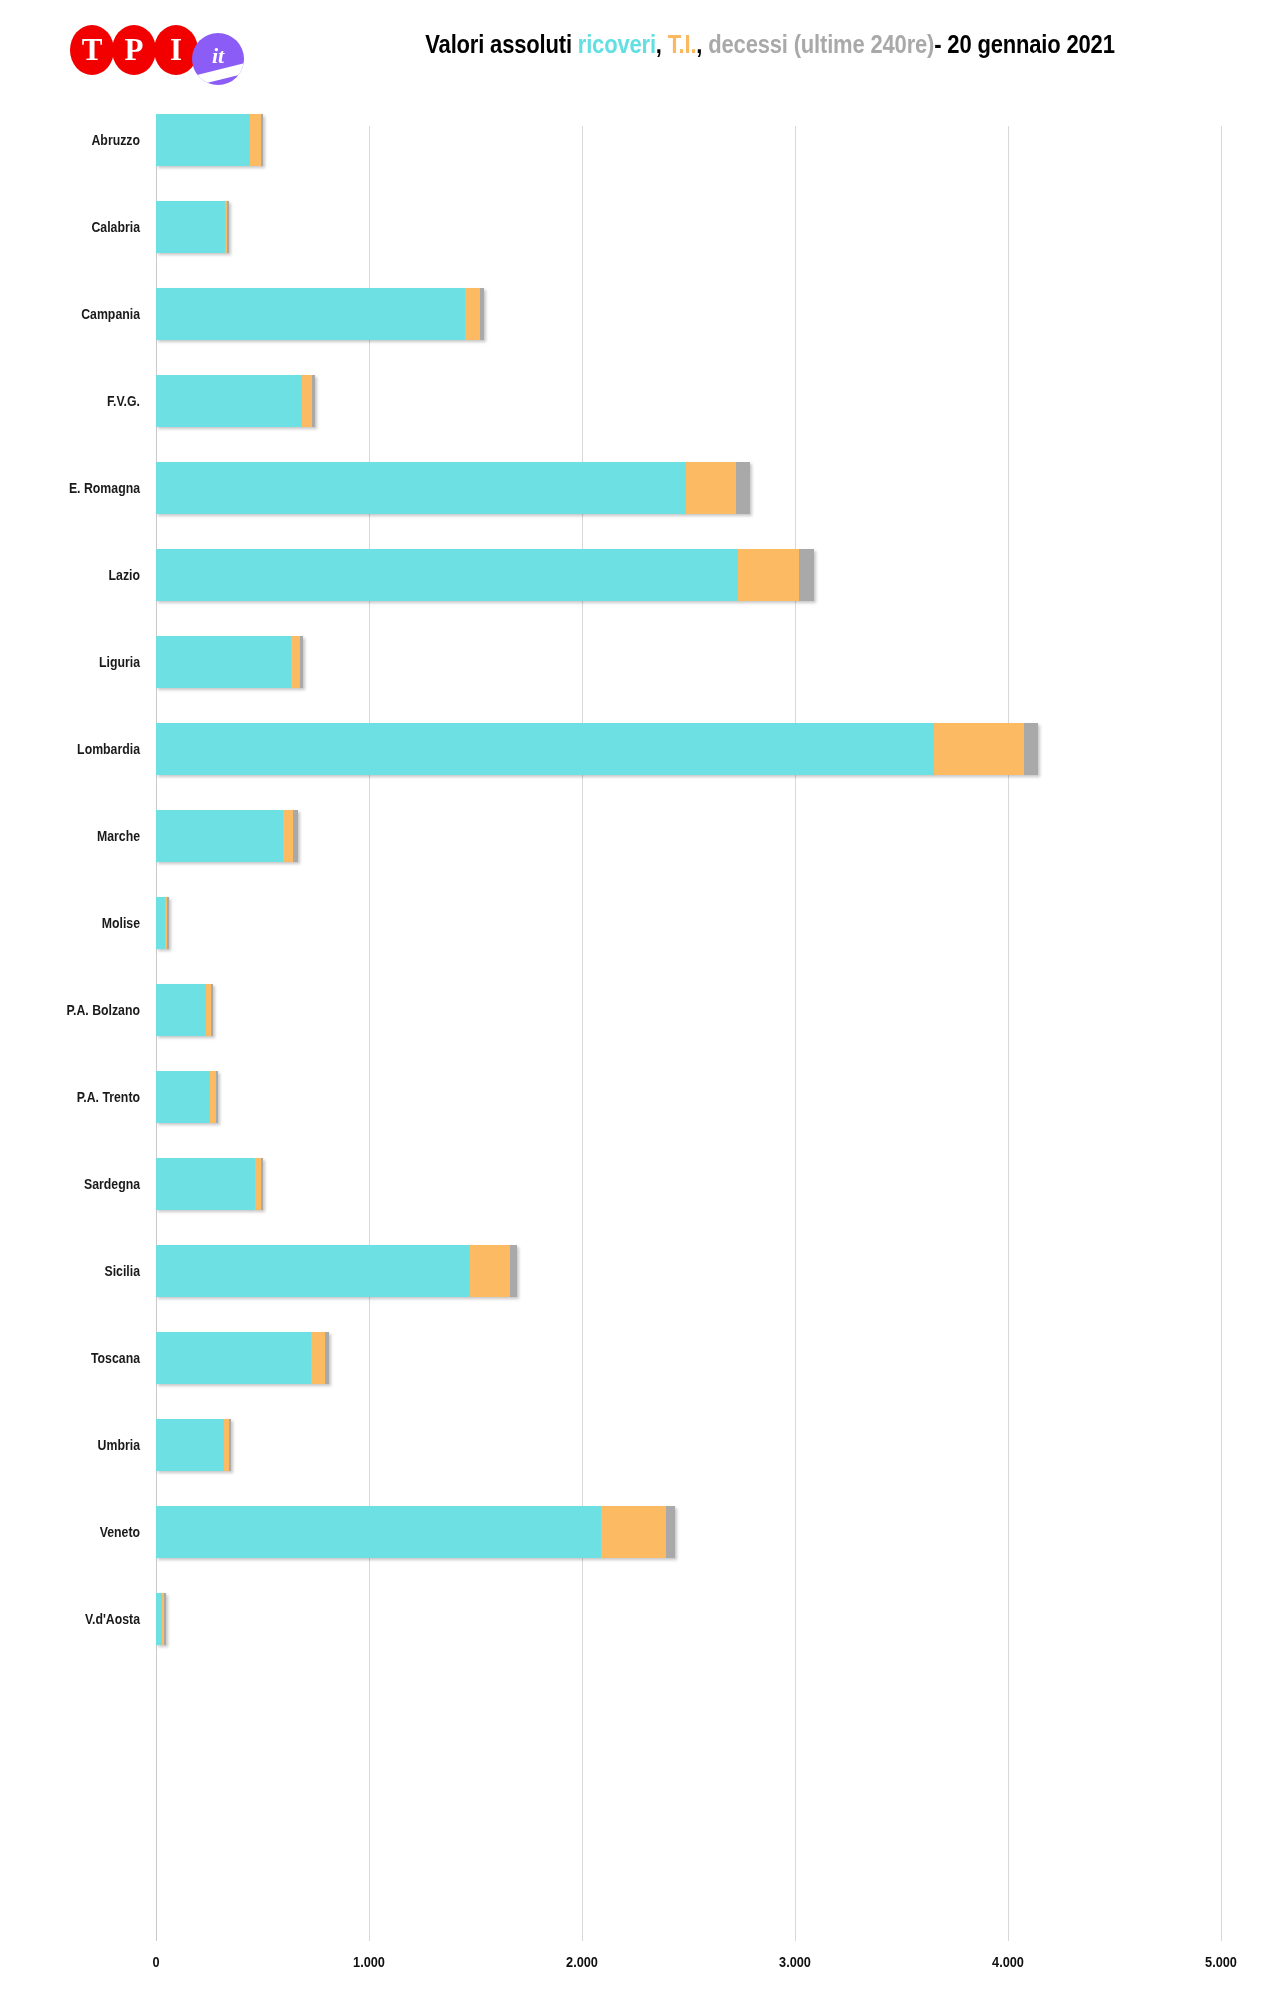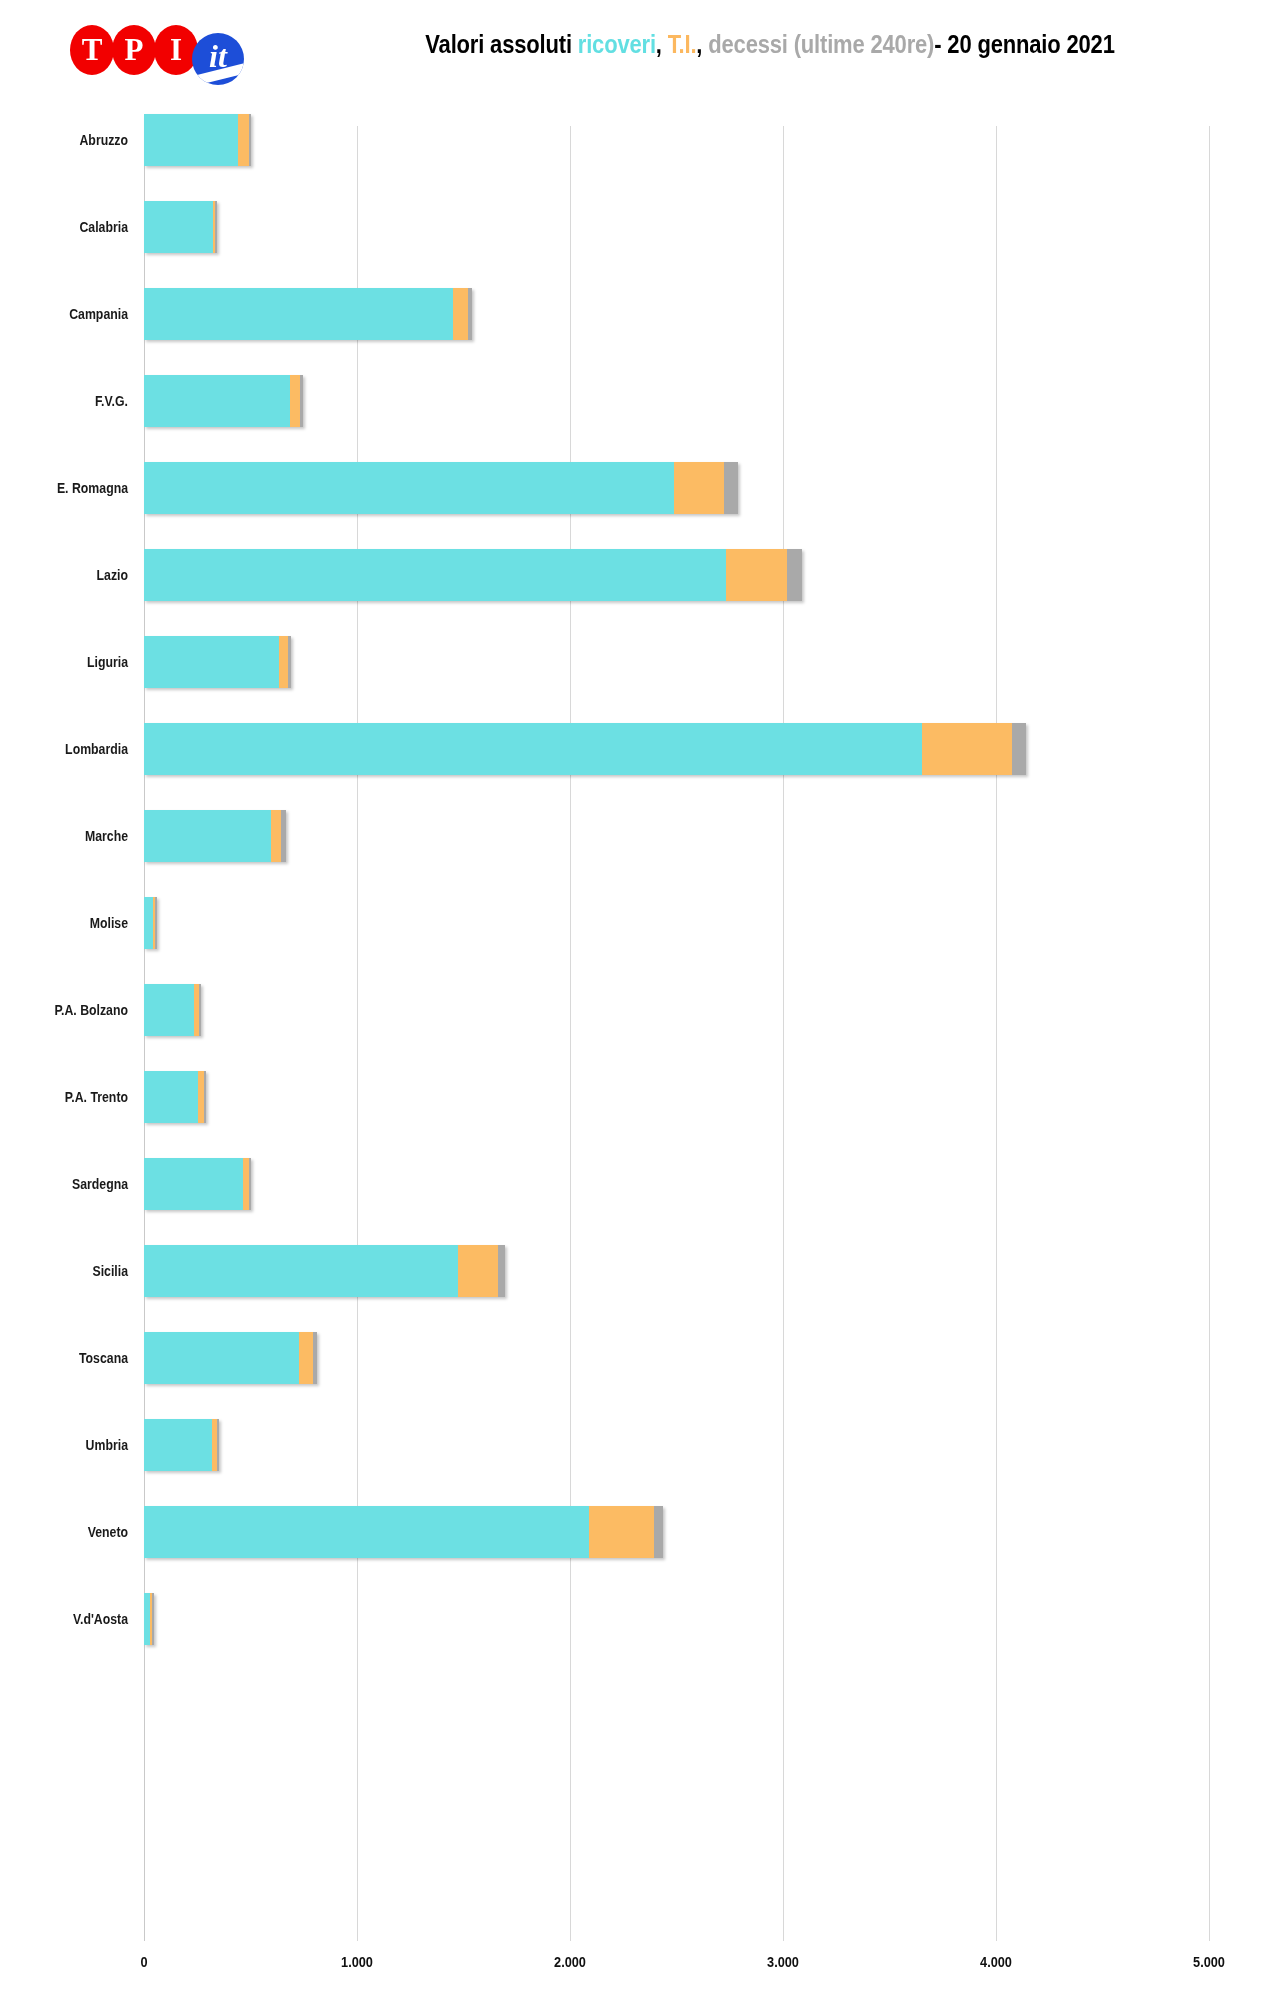--- a/index.html
+++ b/index.html
@@ -43,26 +43,26 @@
     display: flex;
     align-items: center;
     justify-content: center;
     margin-right: -2px;
     letter-spacing: 0;
   }
   .logo-it {
     width: 52px;
     height: 52px;
     border-radius: 50%;
-    background: #1d4ed8;
+    background: #8b5cf6;
     color: #ffffff;
     font-family: "Liberation Serif", serif;
     font-style: italic;
     font-weight: bold;
-    font-size: 32px;
+    font-size: 22px;
     display: flex;
     align-items: center;
     justify-content: center;
     margin-left: -4px;
     position: relative;
     overflow: hidden;
     margin-top: 18px;
   }
   .logo-it .it-swoosh {
     position: absolute;
@@ -92,21 +92,21 @@
     color: #000000;
     white-space: nowrap;
     transform: scaleX(0.88);
     transform-origin: center center;
     letter-spacing: -0.2px;
   }
 
   
   #plot {
     position: absolute;
-    left: 0;
+    left: 12px;
     top: 96px;
     width: 1036px;
     height: 1904px;
     padding-left: 16px;
   }
   #gridlayer {
     position: absolute;
     left: 0;
     top: 0;
     width: 1280px;

